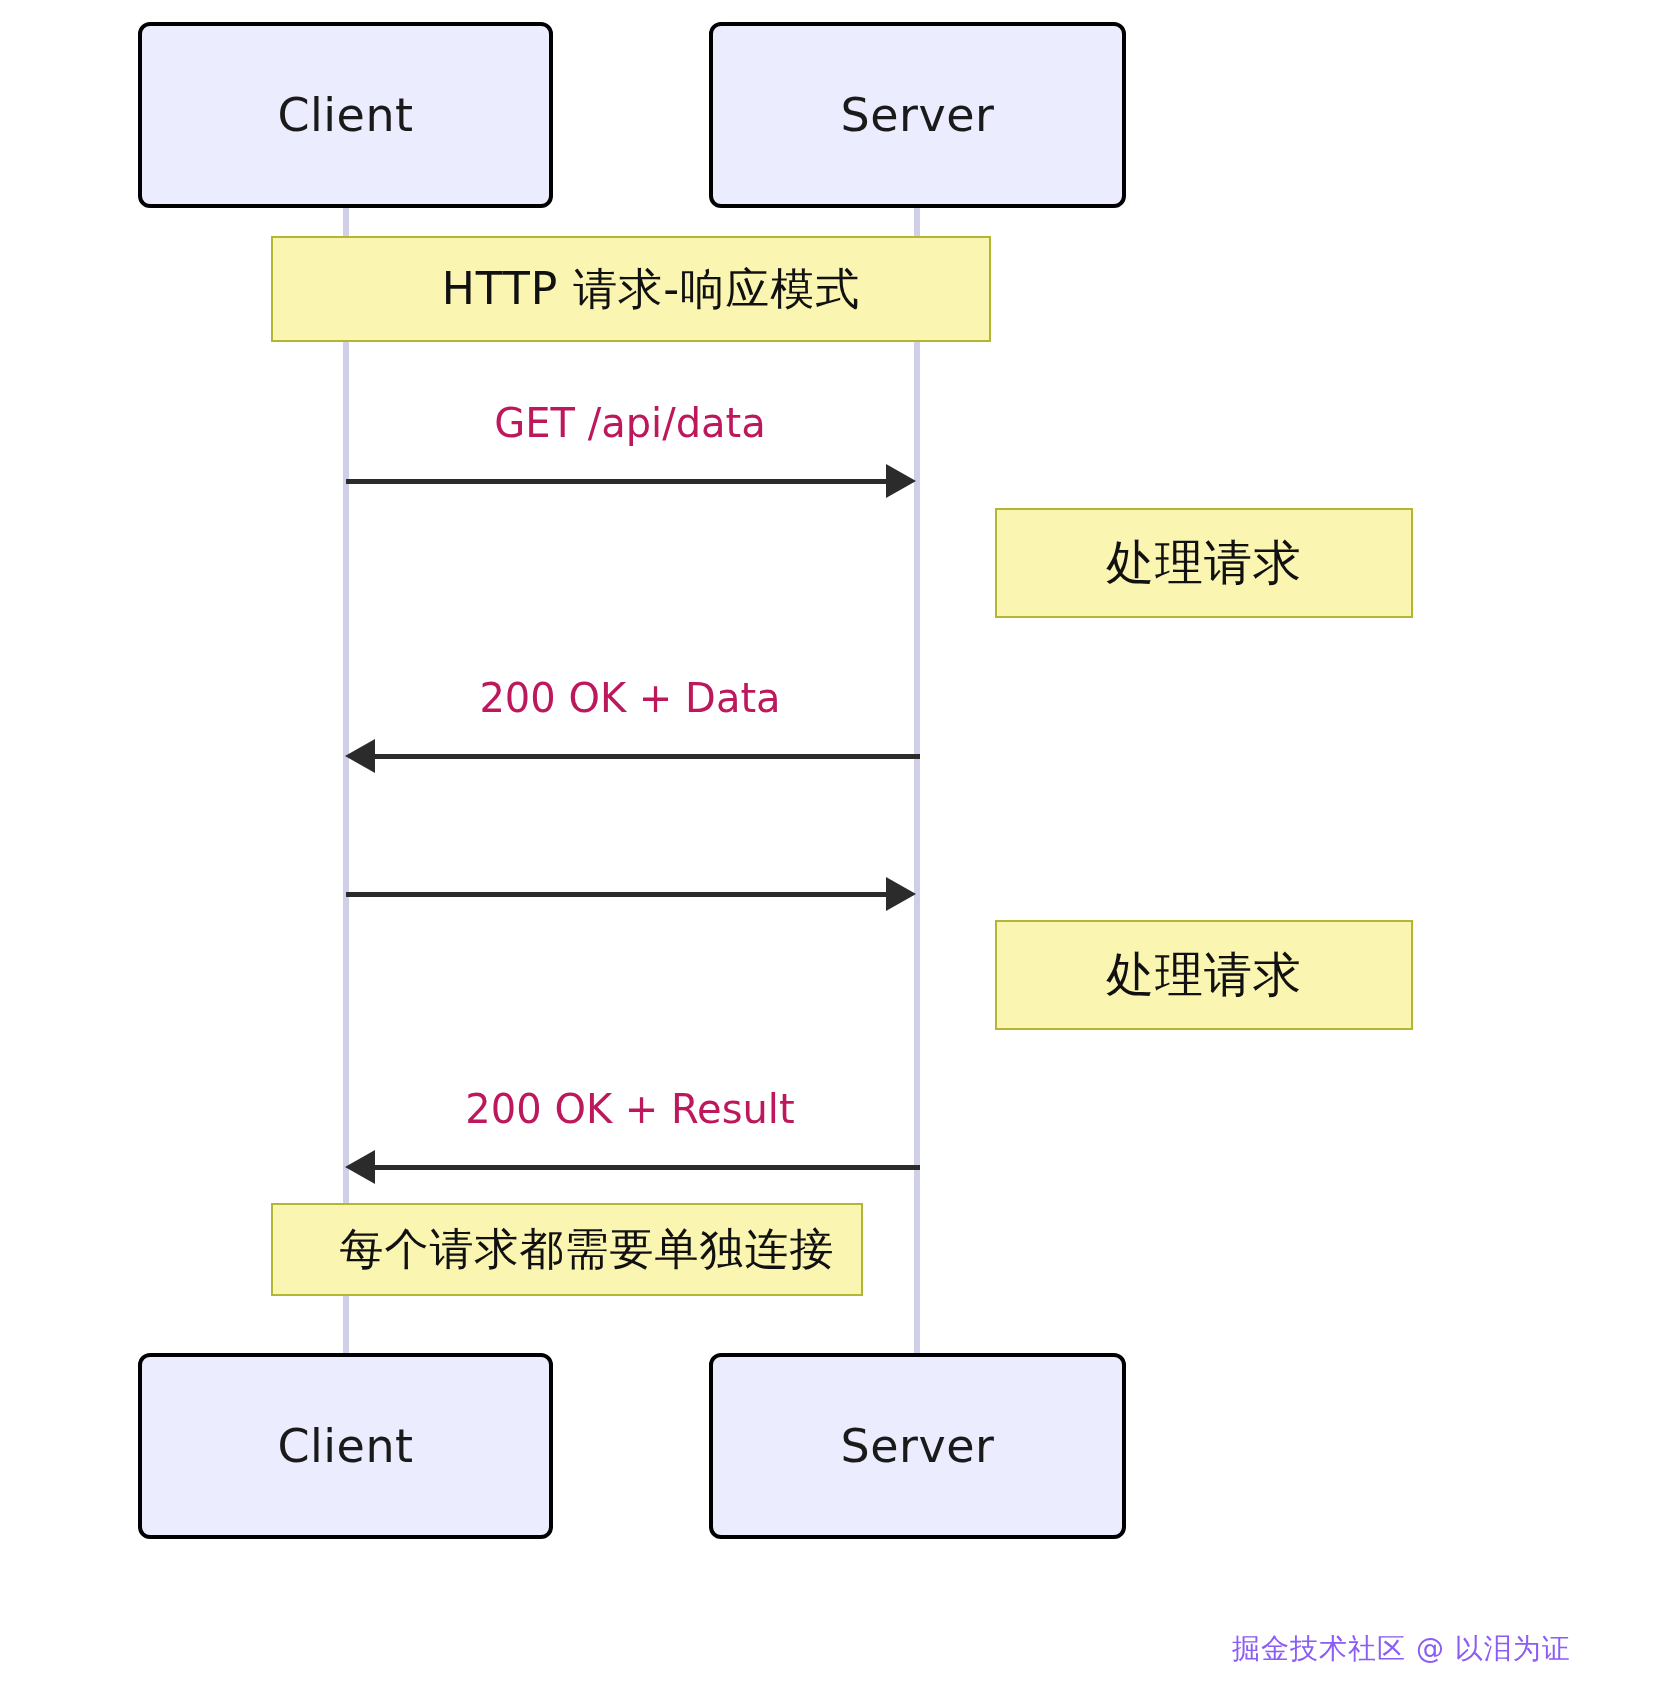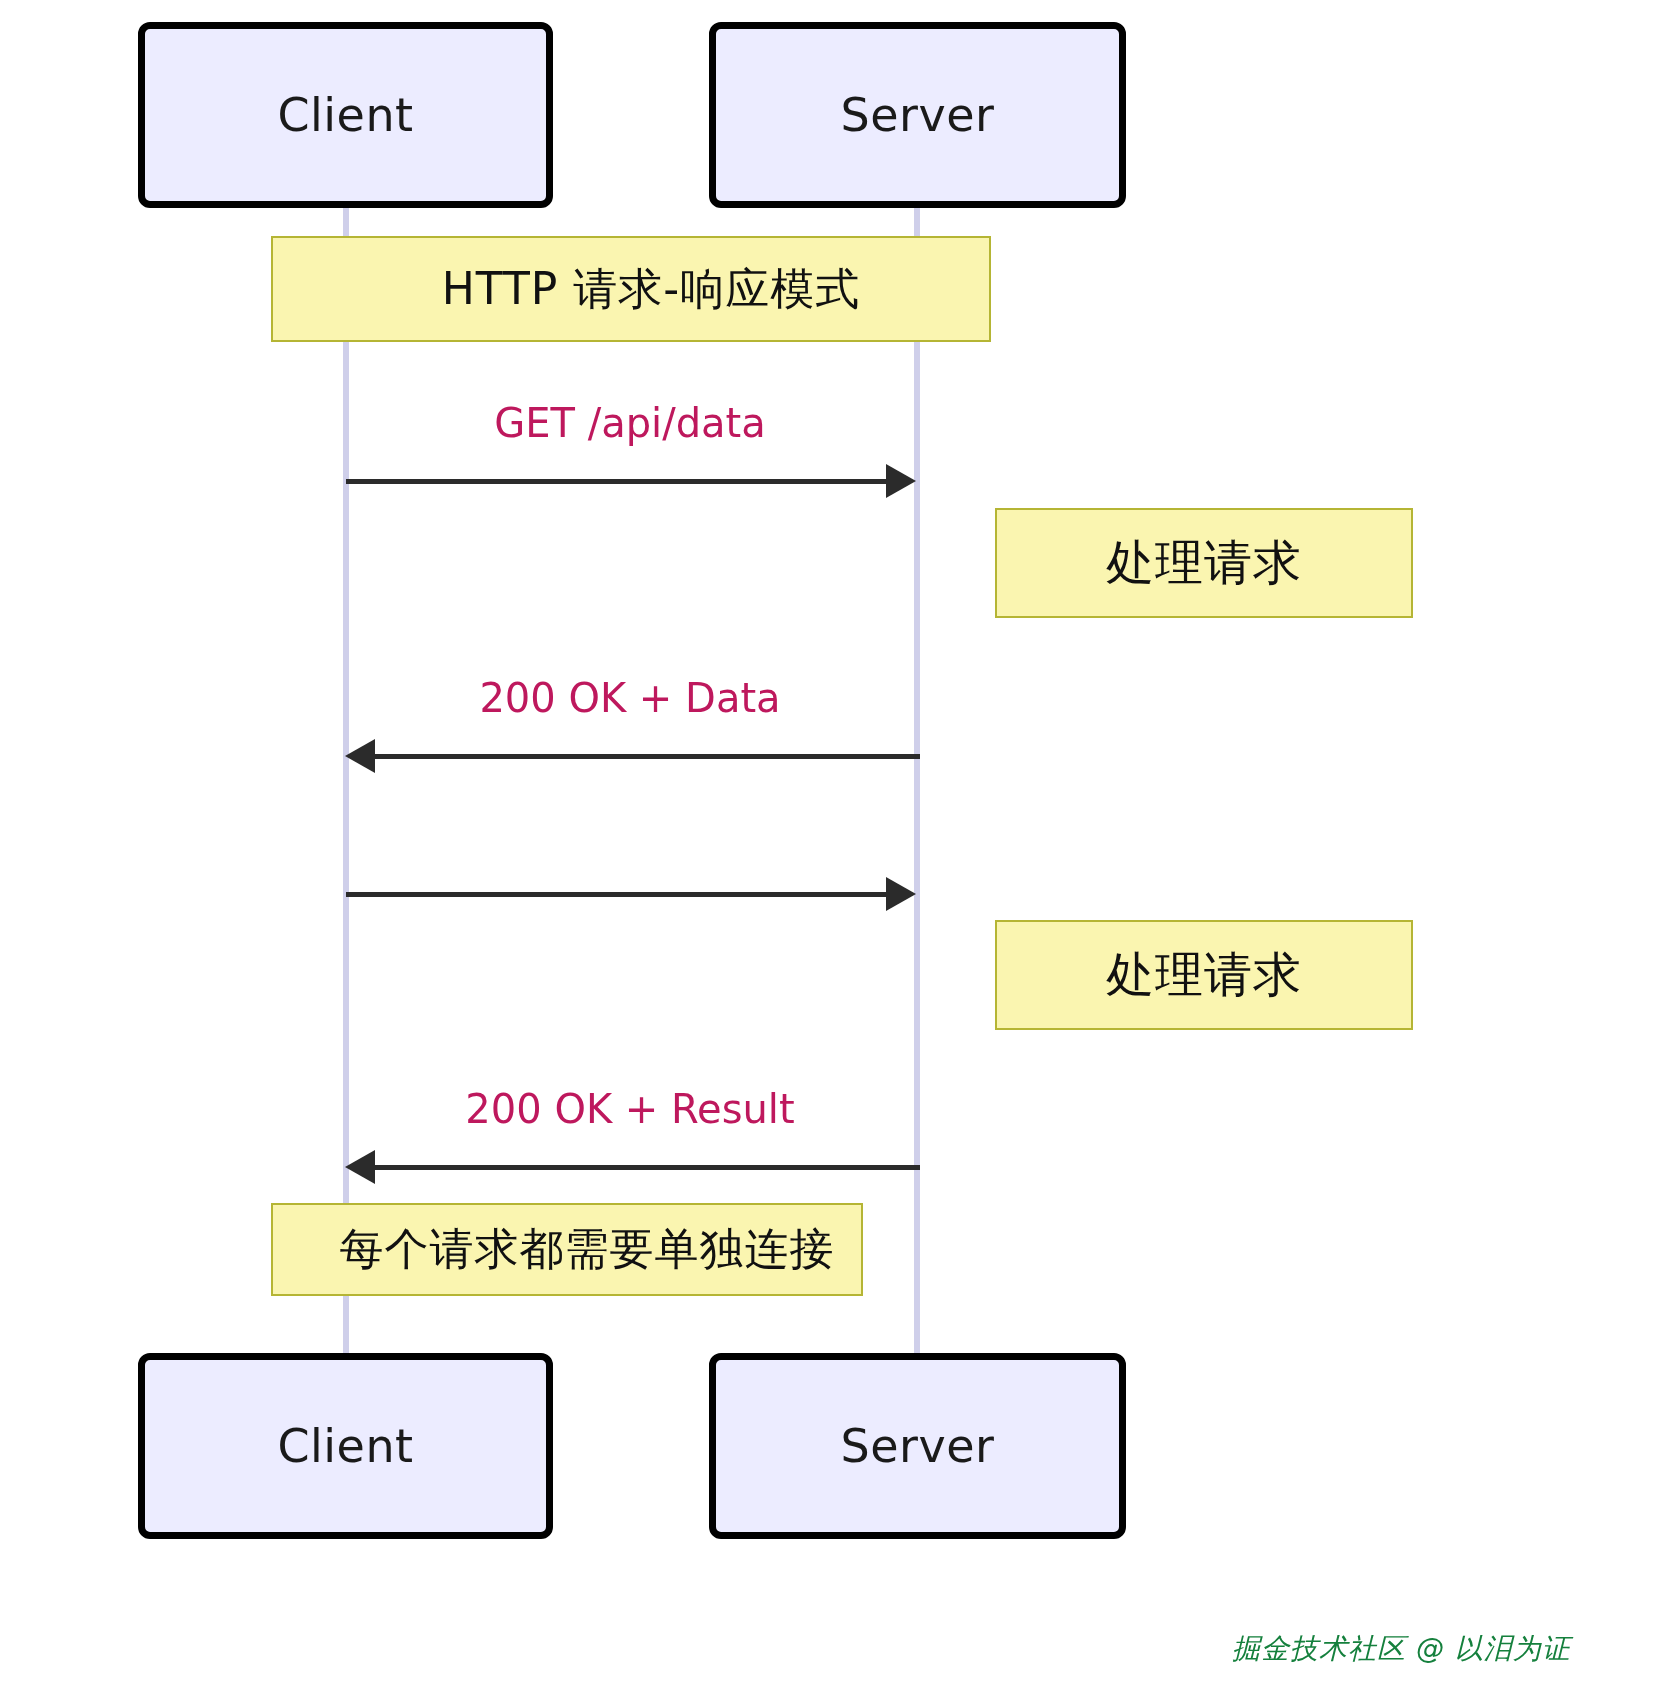--- a/index.html
+++ b/index.html
@@ -16,21 +16,21 @@
     height: 1701px;
     background: #ffffff;
     overflow: hidden;
   }
 
   
   .participant {
     position: absolute;
     box-sizing: border-box;
     background: #ECECFF;
-    border: 7px solid #000000;
+    border: 4px solid #000000;
     border-radius: 12px;
     display: flex;
     align-items: center;
     justify-content: center;
     color: #1a1a1a;
     font-size: 46px;
     font-weight: 400;
     letter-spacing: 0.5px;
   }
 
@@ -87,25 +87,24 @@
   .arrowhead.right {
     border-left: 30px solid #2B2B2B;
   }
   .arrowhead.left {
     border-right: 30px solid #2B2B2B;
   }
 
   
   .watermark {
     position: absolute;
-    color: #15803d;
+    color: #8b5cf6;
     font-size: 28px;
     white-space: nowrap;
     letter-spacing: 1px;
-    font-style: italic;
   }
 </style>
 </head>
 <body>
 
 <div id="canvas">
 
   <div class="lifeline" style="left:343px; top:208px; height:1148px;"></div>
   <div class="lifeline" style="left:914px; top:208px; height:1148px;"></div>
 

